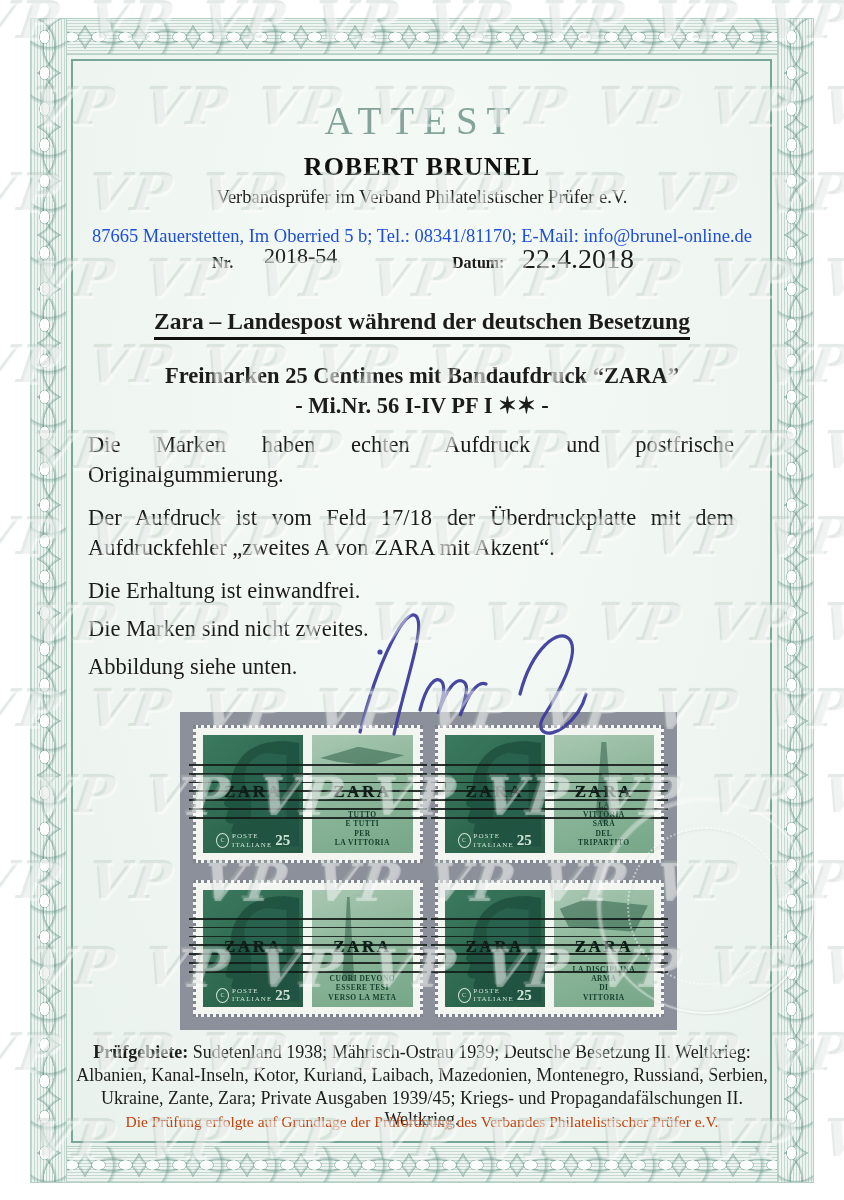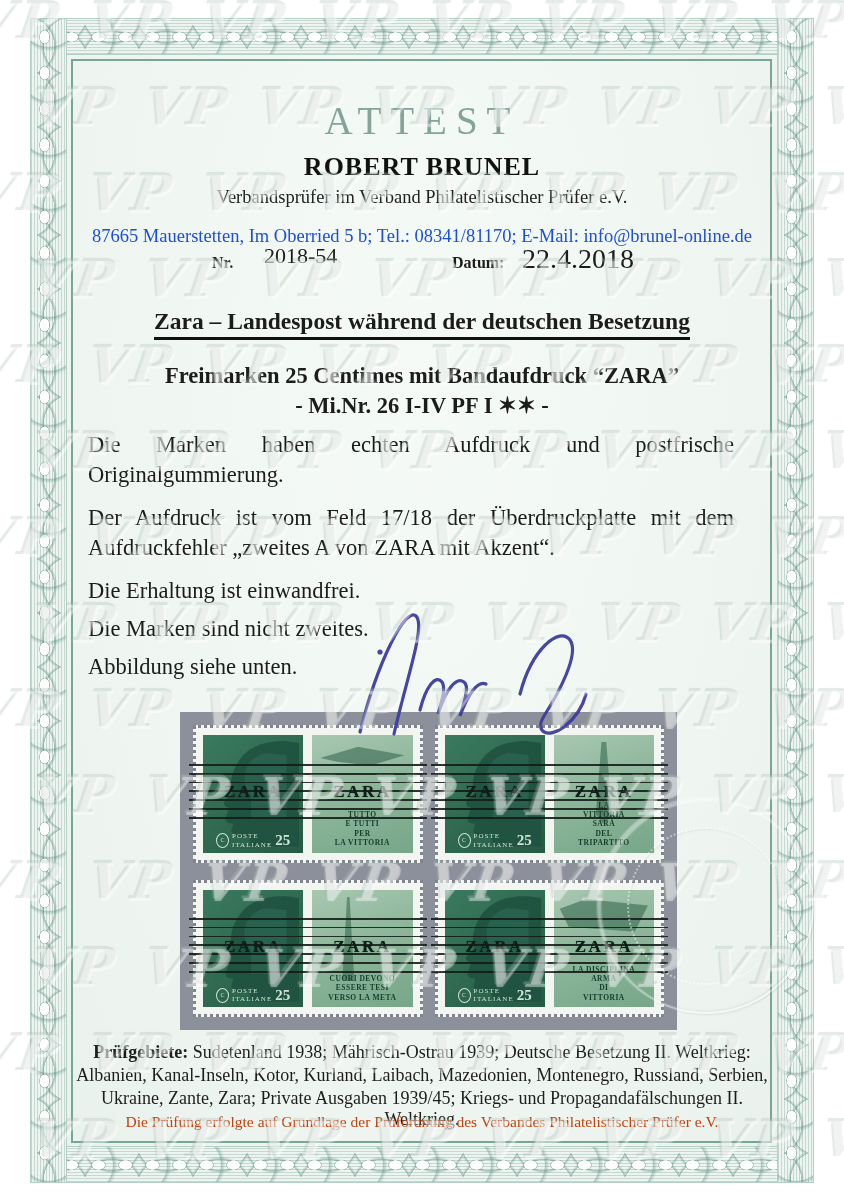--- a/index.html
+++ b/index.html
@@ -157,21 +157,21 @@
   <div class="c contact-line">87665 Mauerstetten, Im Oberried 5 b; Tel.: 08341/81170; E-Mail: info@brunel-online.de</div>
   <span class="nr-label">Nr.</span>
   <span class="nr-value">2018-54</span>
   <span class="date-label">Datum:</span>
   <span class="date-value">22.4.2018</span>
 
   <div class="c region-title-wrap">
     <span class="region-title">Zara – Landespost während der deutschen Besetzung</span>
   </div>
   <div class="c item-line1">Freimarken 25 Centimes mit Bandaufdruck “ZARA”</div>
-  <div class="c item-line2">- Mi.Nr. 26 I-IV PF I ✶✶ -</div>
+  <div class="c item-line2">- Mi.Nr. 56 I-IV PF I ✶✶ -</div>
 
   <div class="findings">
     <p>Die Marken haben echten Aufdruck und postfrische Originalgummierung.</p>
     <p>Der Aufdruck ist vom Feld 17/18 der Überdruckplatte mit dem Aufdruckfehler „zweites A von ZARA mit Akzent“.</p>
     <p class="short">Die Erhaltung ist einwandfrei.</p>
     <p class="short">Die Marken sind nicht zweites.</p>
     <p class="short">Abbildung siehe unten.</p>
   </div>
 
   <svg class="signature" width="310" height="142" viewBox="0 0 310 142">

